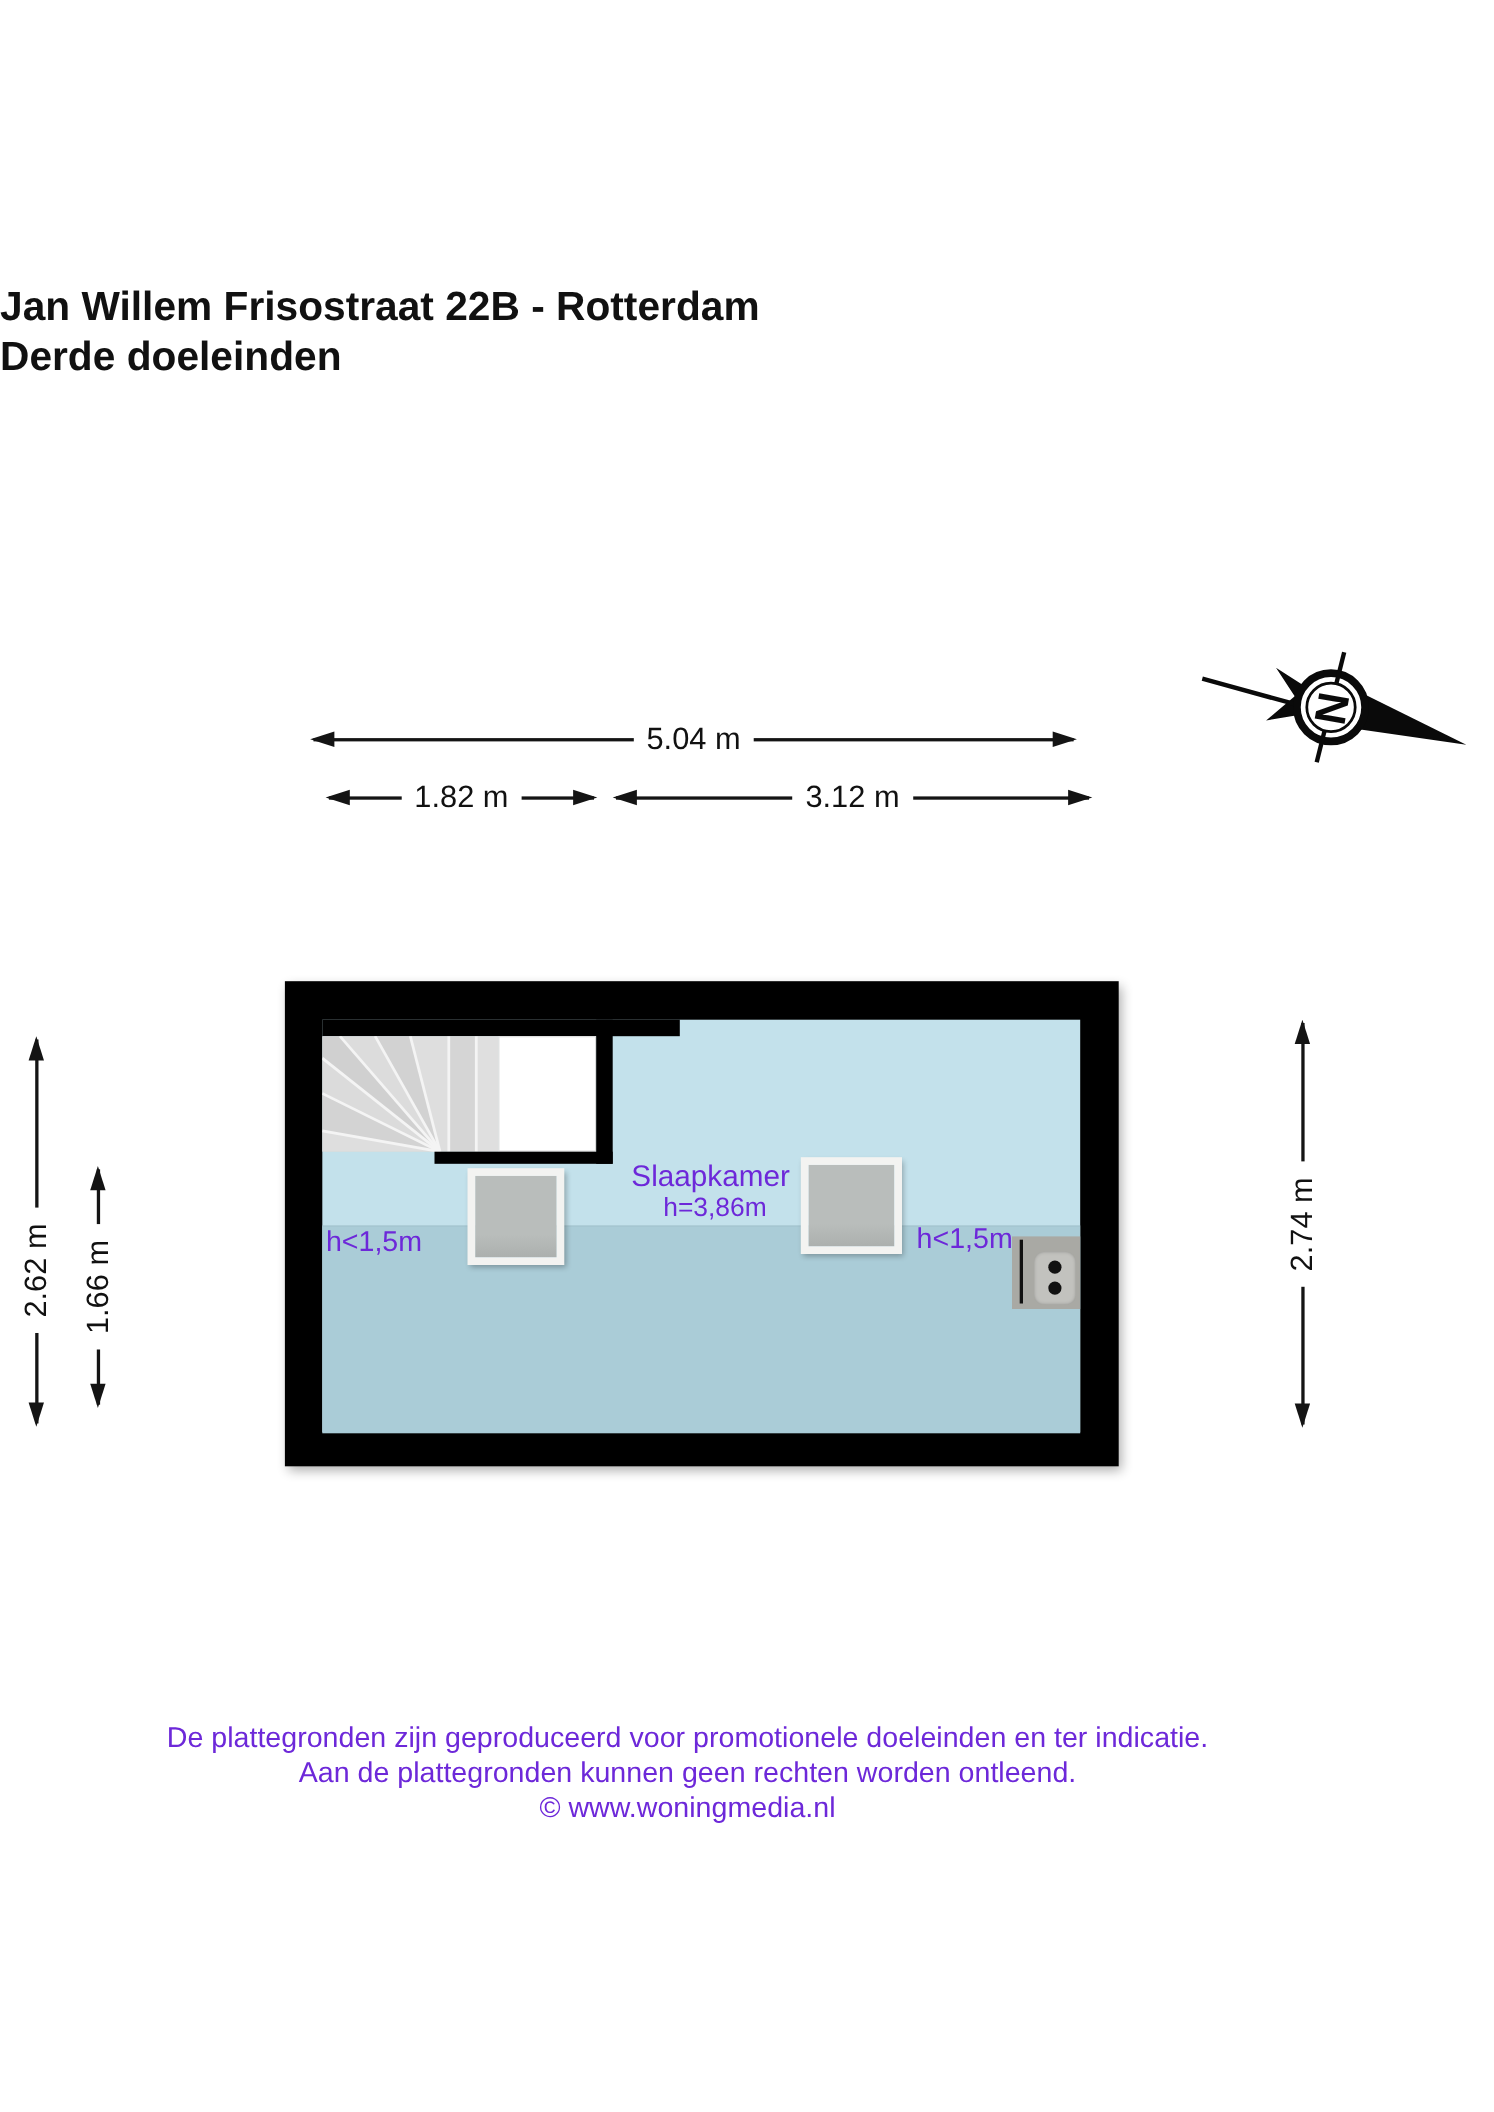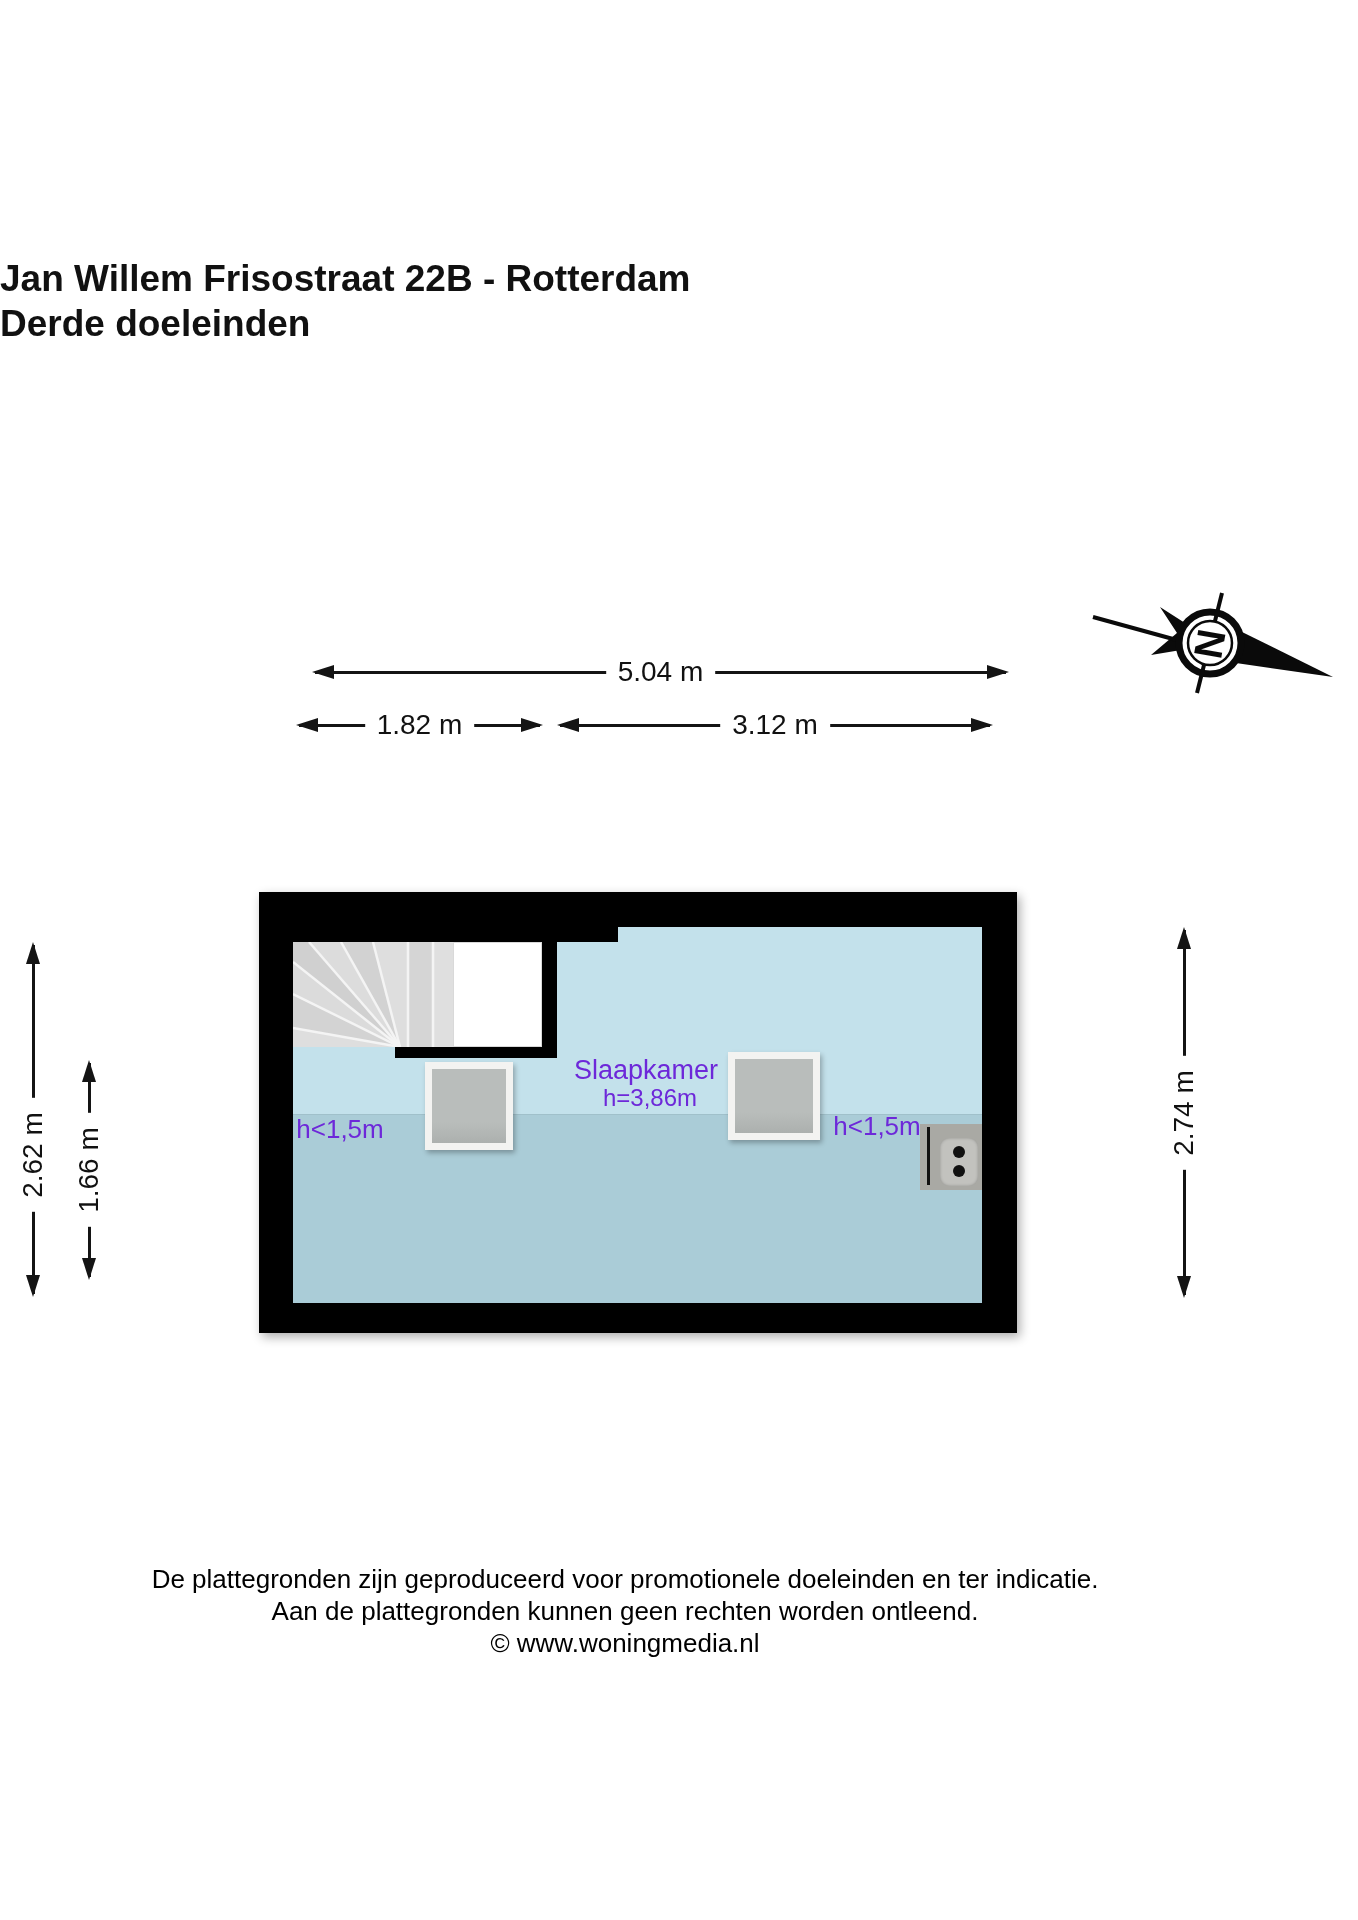--- a/index.html
+++ b/index.html
@@ -58,33 +58,33 @@
 
   .roomtext { position:absolute; transform:translate(-50%,-50%); white-space:nowrap; color:#6d28d9; }
   .t-name { left:353px; top:143px; font-size:27px; }
   .t-height { left:357px; top:171px; font-size:24px; }
   .t-low-l { left:47px; top:202px; font-size:26px; }
   .t-low-r { left:584px; top:199px; font-size:26px; }
 
   .compass { position:absolute; left:1080px; top:580px; width:275px; height:135px; }
 
   .footer { position:absolute; top:1563px; left:0; width:1250px; text-align:center;
-            font-size:26px; line-height:32px; color:#000000; }
+            font-size:26px; line-height:32px; color:#6d28d9; }
 </style>
 </head>
 <body>
 
 <div class="canvas">
 
   <div class="title">
     <div>Jan Willem Frisostraat 22B - Rotterdam</div>
     <div>Derde doeleinden</div>
   </div>
 
-  <div class="dim-h" style="left:312px; top:657px; width:697px;">
+  <div class="dim-h" style="left:282px; top:657px; width:697px;">
     <span class="line"></span>
     <span class="ah-l"></span>
     <span class="ah-r"></span>
     <span class="lbl">5.04 m</span>
   </div>
   <div class="dim-h" style="left:296px; top:710px; width:247px;">
     <span class="line"></span>
     <span class="ah-l"></span>
     <span class="ah-r"></span>
     <span class="lbl">1.82 m</span>

